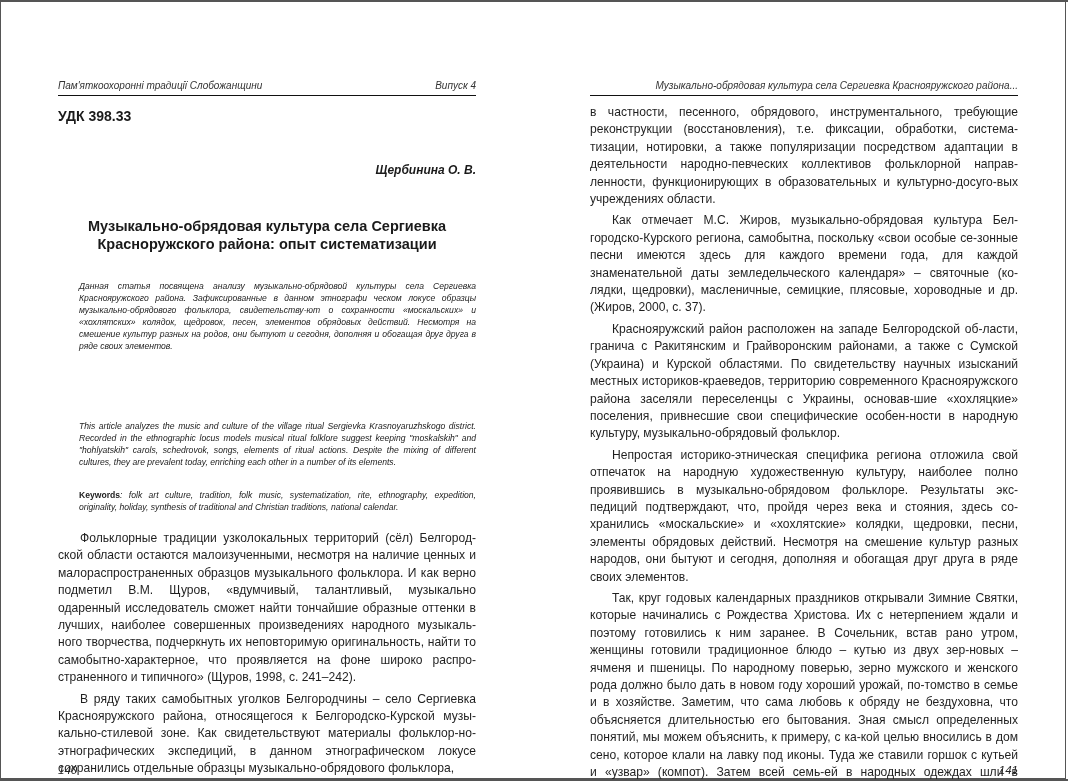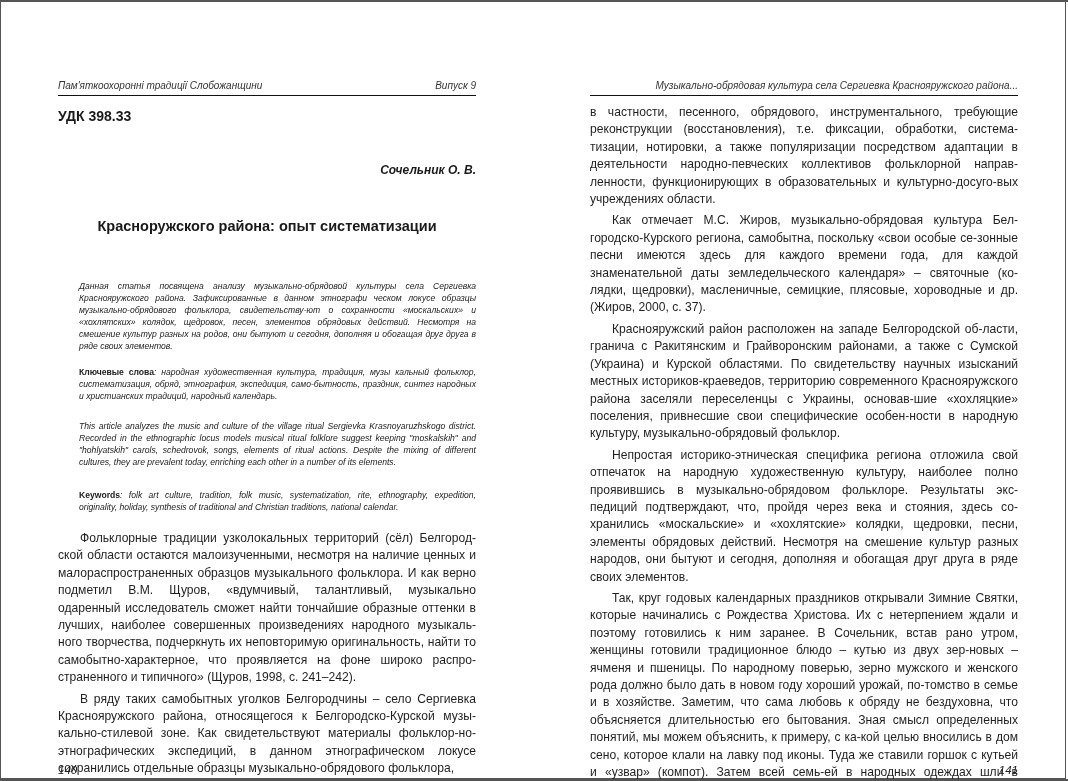--- a/index.html
+++ b/index.html
@@ -58,29 +58,29 @@
 </head>
 <body>
 
 <div class="frame-top"></div>
 <div class="frame"></div>
 <div class="frame-bottom"></div>
 
 <div class="page page-left">
   <div class="running-head">
     <span class="left">Пам'яткоохоронні традиції Слобожанщини</span>
-    <span class="right">Випуск 9</span>
+    <span class="right">Випуск 4</span>
   </div>
   <div class="udk">УДК 398.33</div>
-  <div class="author">Сочельник О. В.</div>
+  <div class="author">Щербинина О. В.</div>
   <div class="title">
+    <div>Музыкально-обрядовая культура села Сергиевка</div>
     <div>Красноружского района: опыт систематизации</div>
   </div>
   <div class="abstract abs-ru">Данная статья посвящена анализу музыкально-обрядовой культуры села Сергиевка Краснояружского района. Зафиксированные в данном этнографи ческом локусе образцы музыкально-обрядового фольклора, свидетельству-ют о сохранности «москальских» и «хохлятских» колядок, щедровок, песен, элементов обрядовых действий. Несмотря на смешение культур разных на родов, они бытуют и сегодня, дополняя и обогащая друг друга в ряде своих элементов.</div>
-  <div class="abstract kw-ru"><span class="kw">Ключевые слова</span><span>: народная художественная культура, традиция, музы кальный фольклор, систематизация, обряд, этнография, экспедиция, само-бытность, праздник, синтез народных и христианских традиций, народный календарь.</span></div>
   <div class="abstract abs-en">This article analyzes the music and culture of the village ritual Sergievka Krasnoyaruzhskogo district. Recorded in the ethnographic locus models musical ritual folklore suggest keeping "moskalskih" and "hohlyatskih" carols, schedrovok, songs, elements of ritual actions. Despite the mixing of different cultures, they are prevalent today, enriching each other in a number of its elements.</div>
   <div class="abstract kw-en"><span class="kw">Keywords</span><span>: folk art culture, tradition, folk music, systematization, rite, ethnography, expedition, originality, holiday, synthesis of traditional and Christian traditions, national calendar.</span></div>
   <div class="body-text left-body">
     <p>Фольклорные традиции узколокальных территорий (сёл) Белгород-ской области остаются малоизученными, несмотря на наличие ценных и малораспространенных образцов музыкального фольклора. И как верно подметил В.М. Щуров, «вдумчивый, талантливый, музыкально одаренный исследователь сможет найти тончайшие образные оттенки в лучших, наиболее совершенных произведениях народного музыкаль-ного творчества, подчеркнуть их неповторимую оригинальность, найти то самобытно-характерное, что проявляется на фоне широко распро-страненного и типичного» (Щуров, 1998, с. 241–242).</p>
     <p>В ряду таких самобытных уголков Белгородчины – село Сергиевка Краснояружского района, относящегося к Белгородско-Курской музы-кально-стилевой зоне. Как свидетельствуют материалы фольклор-но-этнографических экспедиций, в данном этнографическом локусе сохранились отдельные образцы музыкально-обрядового фольклора,</p>
   </div>
   <div class="page-num">140</div>
 </div>
 
 <div class="page page-right">

